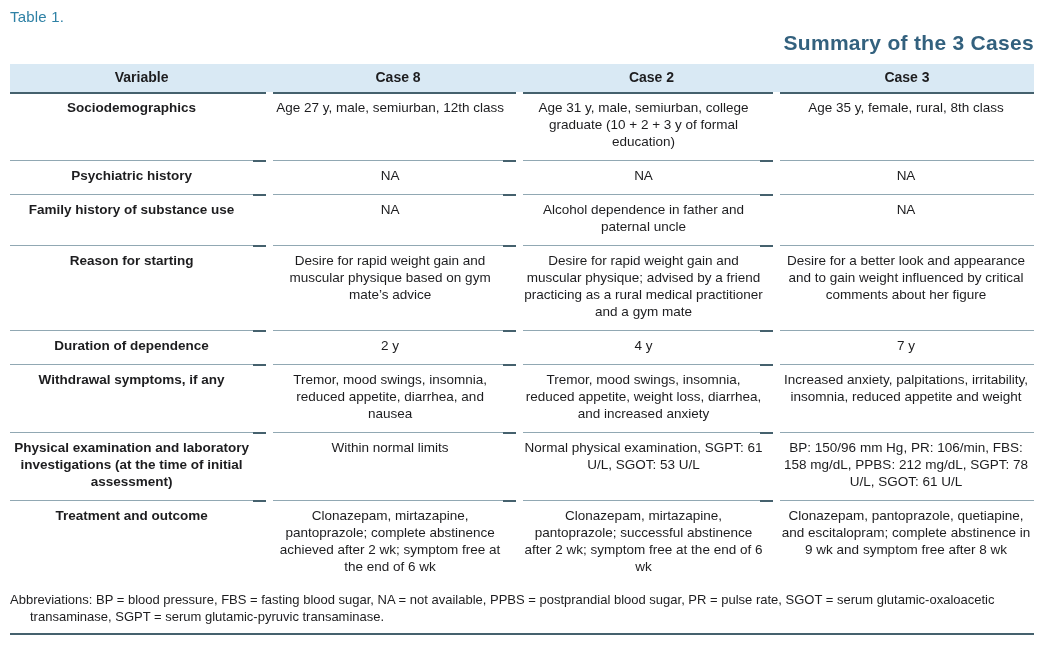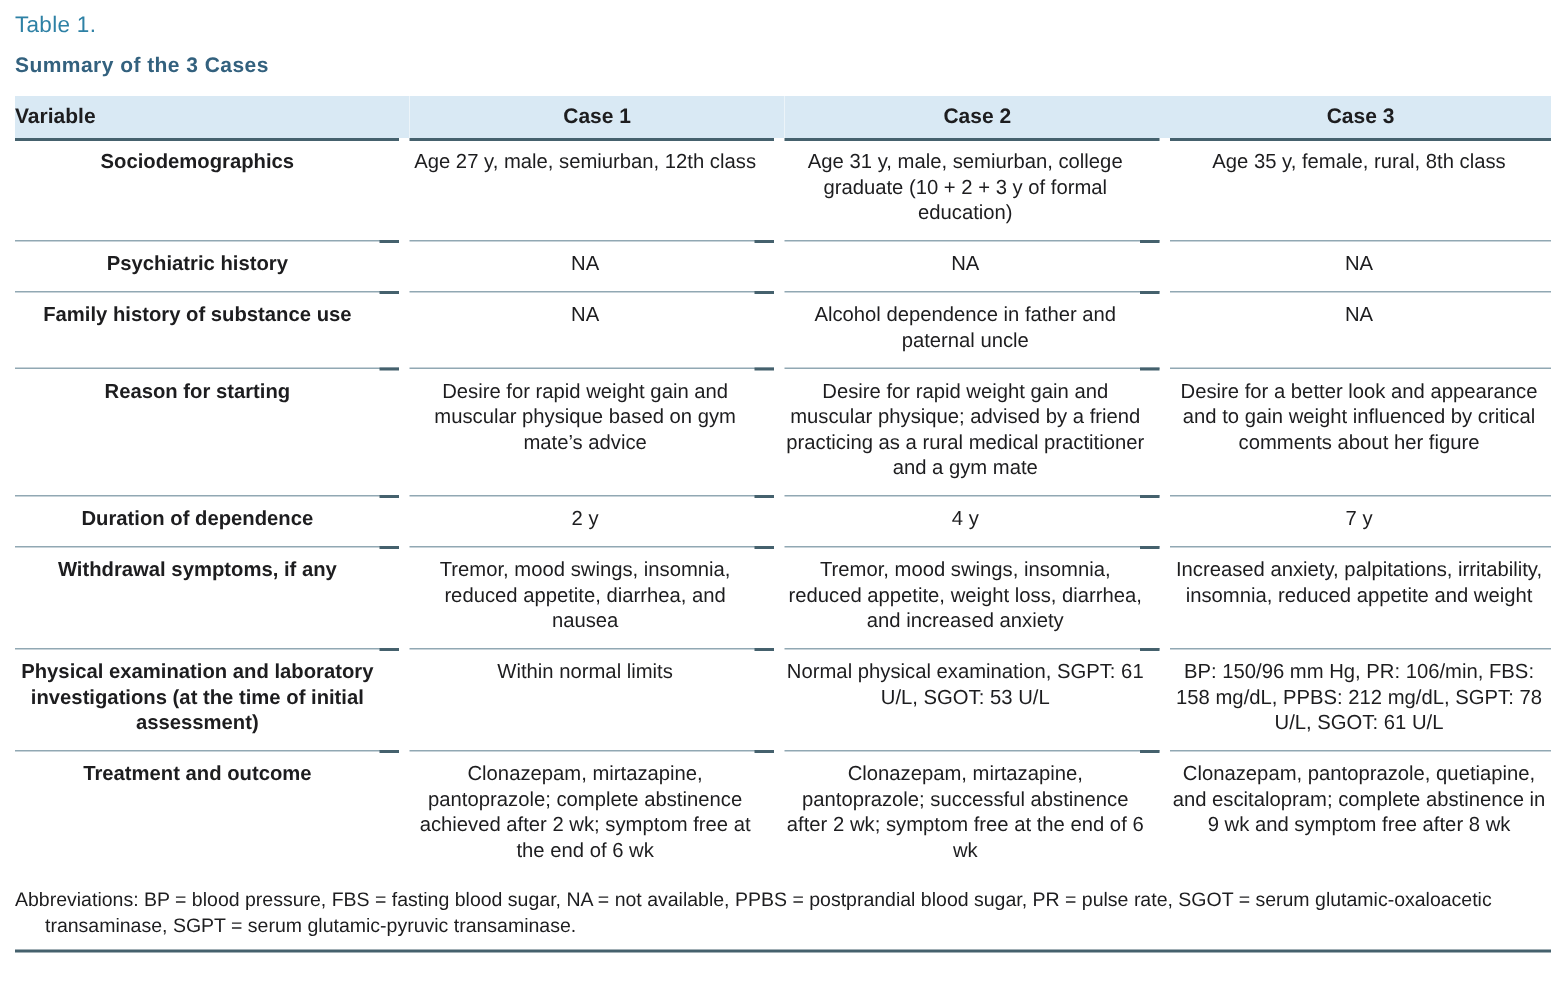--- a/index.html
+++ b/index.html
@@ -23,42 +23,43 @@
   .table-label {
     color: var(--accent-teal);
     font-weight: normal;
     font-size: 15px;
     line-height: 18px;
     letter-spacing: 0.2px;
   }
   .table-title {
     color: var(--title-color);
     font-weight: bold;
-    font-size: 14px;
+    font-size: 21px;
     line-height: 24px;
     margin: 5px 0 9px 0;
     letter-spacing: 0.3px;
+    text-align: right;
   }
   table.cases-table {
     width: 100%;
     border-collapse: collapse;
     table-layout: fixed;
     font-size: 13.5px;
     line-height: 17px;
   }
   thead th {
     position: relative;
     background: var(--header-bg);
     font-weight: bold;
     font-size: 14px;
     padding: 5px 0 6px 0;
     text-align: center;
     vertical-align: middle;
   }
-  thead th:first-child { text-align: left; }
+  thead th:first-child { text-align: center; }
   
   thead th::before {
     content: "";
     position: absolute;
     bottom: -2px; left: 0; right: 7px;
     height: 2px;
     background: var(--rule-dark);
   }
   thead th:last-child::before { right: 0; }
   tbody th, tbody td {
@@ -108,21 +109,21 @@
 <table class="cases-table">
   <colgroup>
     <col style="width:25.7%">
     <col style="width:24.4%">
     <col style="width:25.1%">
     <col style="width:24.8%">
   </colgroup>
   <thead>
     <tr>
       <th>Variable</th>
-      <th>Case 1</th>
+      <th>Case 8</th>
       <th>Case 2</th>
       <th>Case 3</th>
     </tr>
   </thead>
   <tbody>
   <tr>
     <th>Sociodemographics</th>
     <td>Age 27 y, male, semiurban, 12th class</td>
     <td>Age 31 y, male, semiurban, college graduate (10 + 2 + 3 y of formal education)</td>
     <td>Age 35 y, female, rural, 8th class</td>

